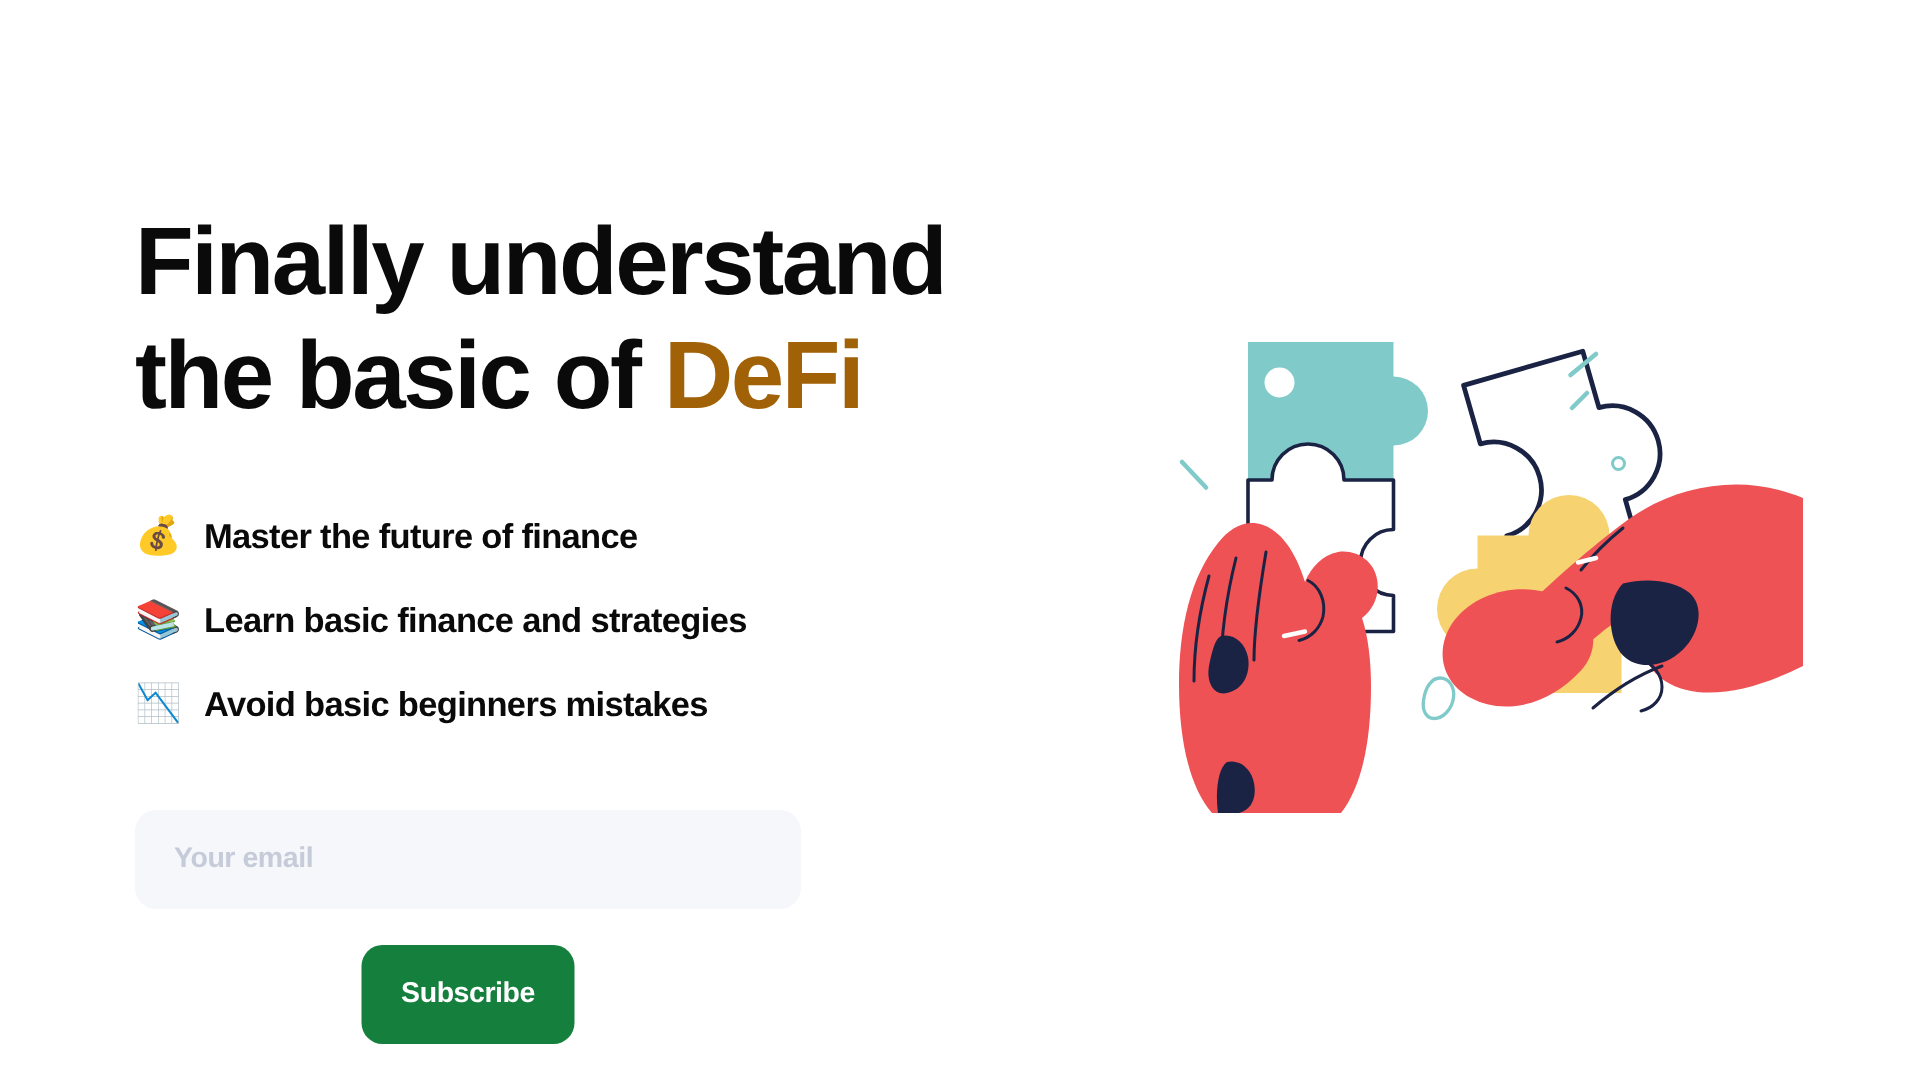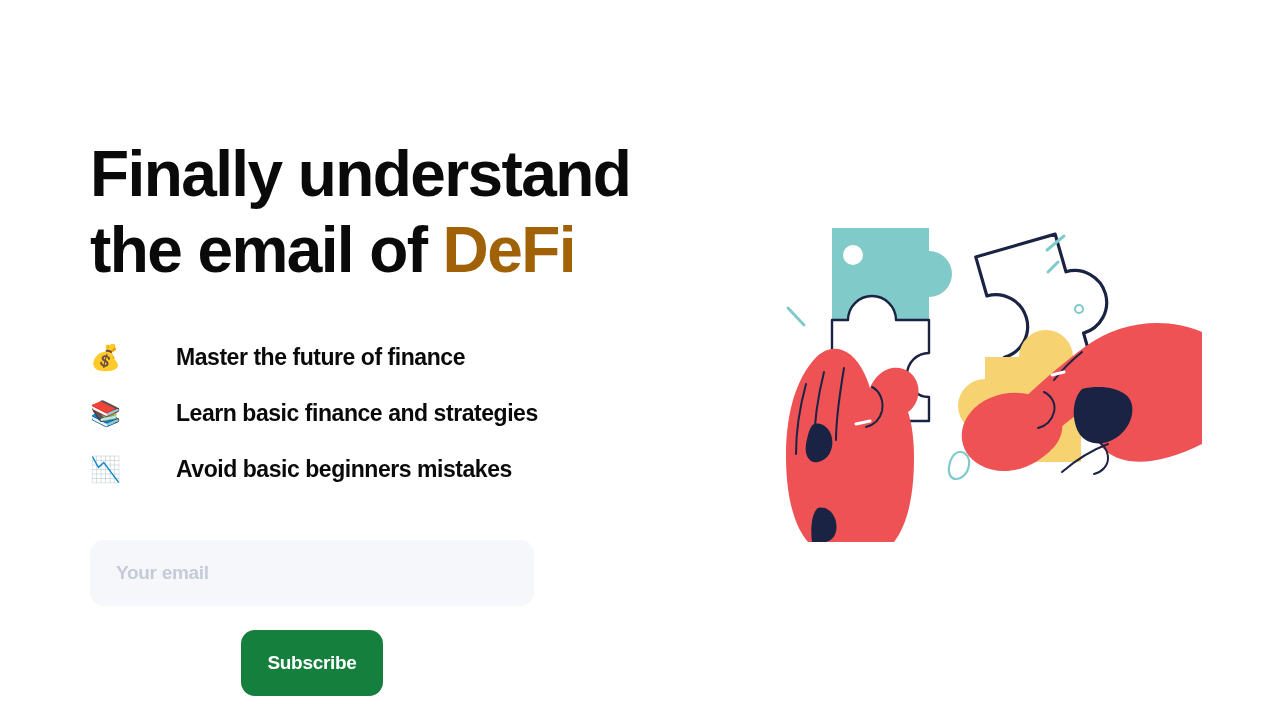--- a/index.html
+++ b/index.html
@@ -121,21 +121,20 @@
     width: 30px;
     text-align: center;
     flex: 0 0 auto;
   }
 
   .benefit-text {
     font-size: 23px;
     font-weight: bold;
     letter-spacing: -0.45px;
     color: #0a0a0a;
-    margin-left: 40px;
   }
 
   
   .signup-form {
     position: absolute;
     left: 90px;
     top: 540px;
     display: flex;
     align-items: center;
     gap: 24px;
@@ -190,21 +189,21 @@
 </head>
 <body>
 
 <div class="page">
 
 
   <main class="hero">
 
     <div class="hero-copy">
 
-      <h1 class="headline"><span>Finally understand</span><br><span>the email of </span><span class="accent">DeFi</span></h1>
+      <h1 class="headline"><span>Finally understand</span><br><span>the basic of </span><span class="accent">DeFi</span></h1>
 
       <ul class="benefits">
 
         <li class="benefit">
           <span class="benefit-emoji">💰</span>
           <span class="benefit-text">Master the future of finance</span>
         </li>
 
         <li class="benefit">
           <span class="benefit-emoji">📚</span>

